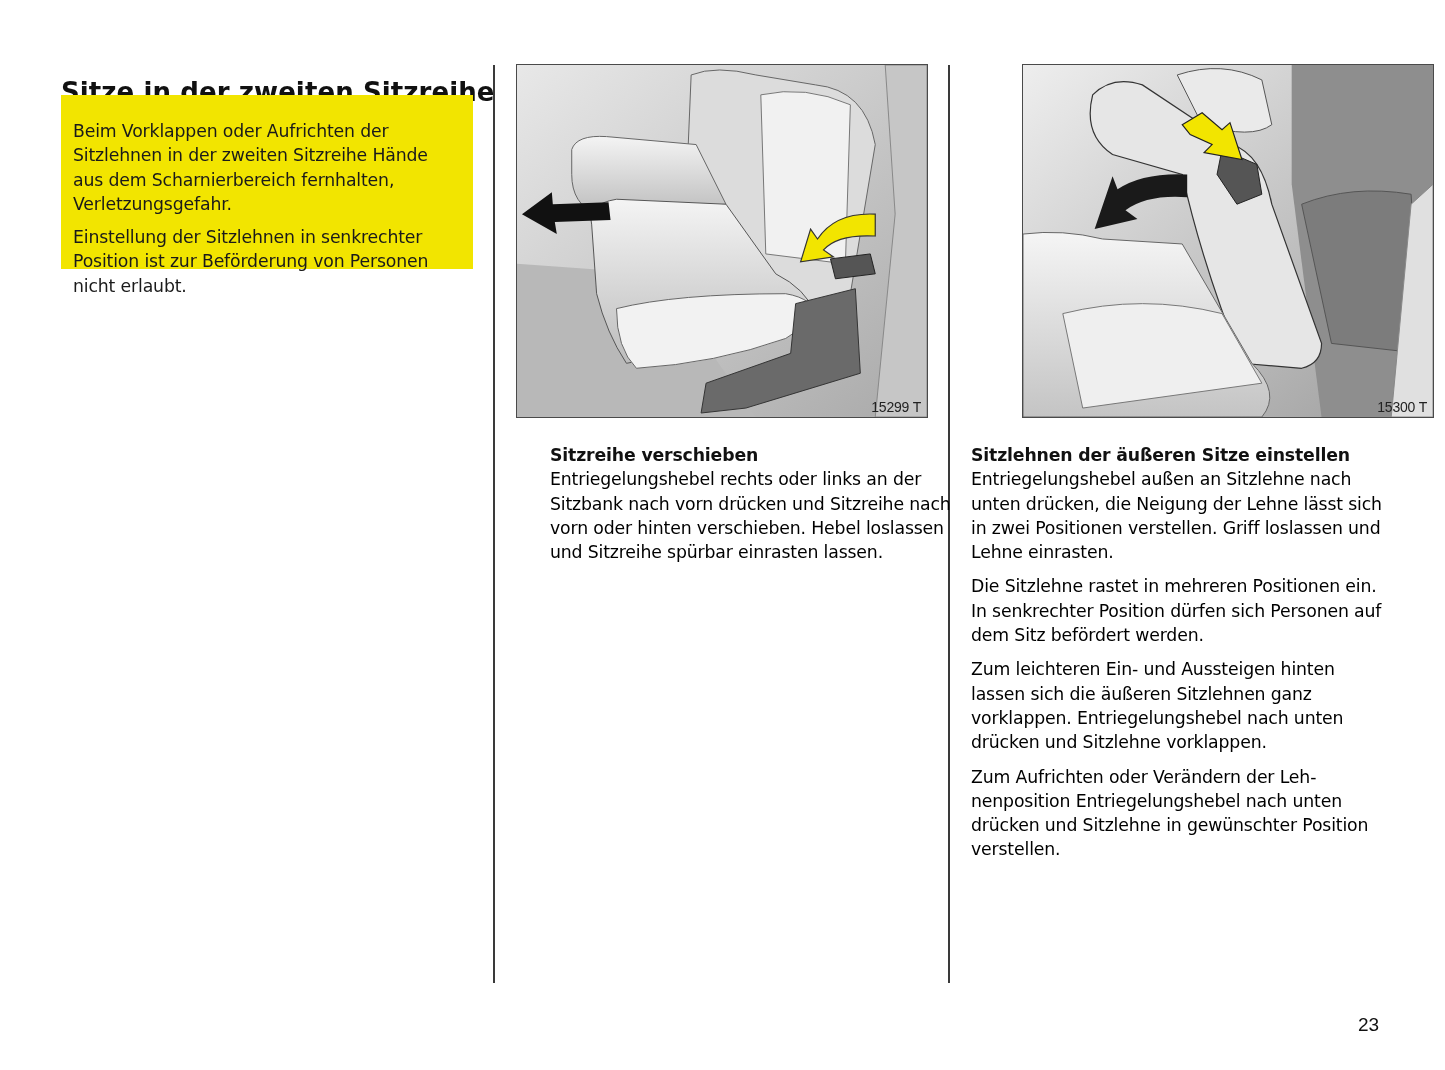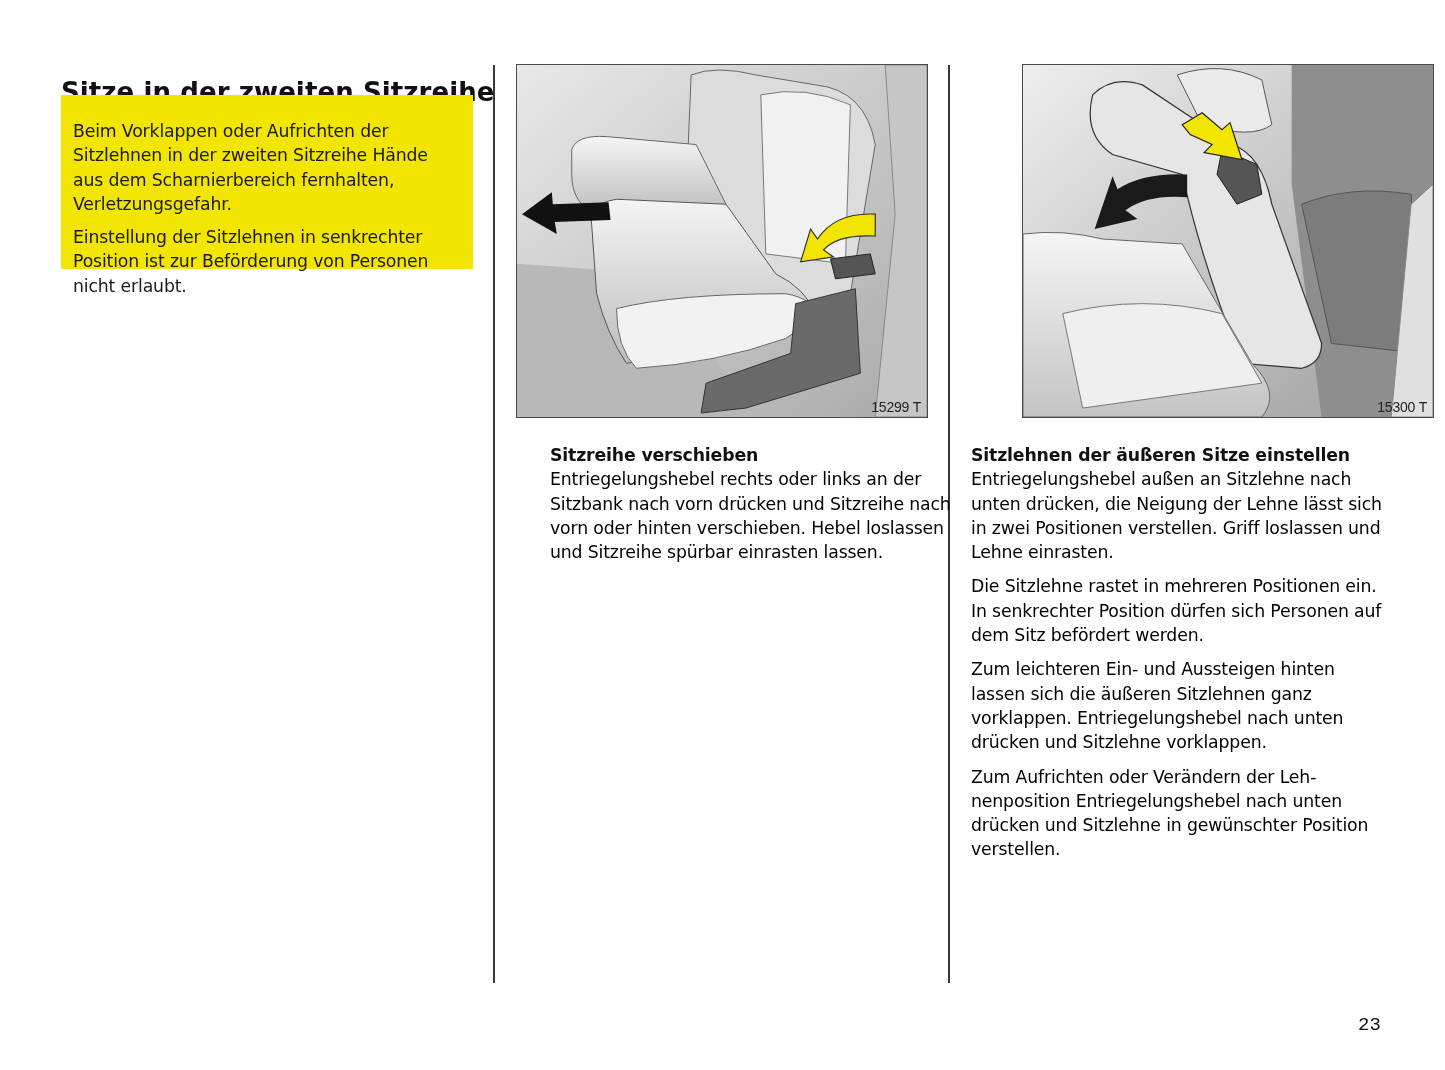--- a/index.html
+++ b/index.html
@@ -91,21 +91,21 @@
       margin: 0 0 10px 0;
       font-size: 17.3px;
       line-height: 24.3px;
       color: #000000;
       letter-spacing: -0.15px;
     }
     .page-number {
       position: absolute;
       left: 1358px;
       top: 1014px;
-      font-family: Liberation Mono, monospace;
+      font-family: Liberation Sans, sans-serif;
       font-size: 19px;
       color: #111;
     }
   </style>
 </head>
 <body>
 
 <h1 class="page-title">Sitze in der zweiten Sitzreihe</h1>
 
 <div class="warning-box">

